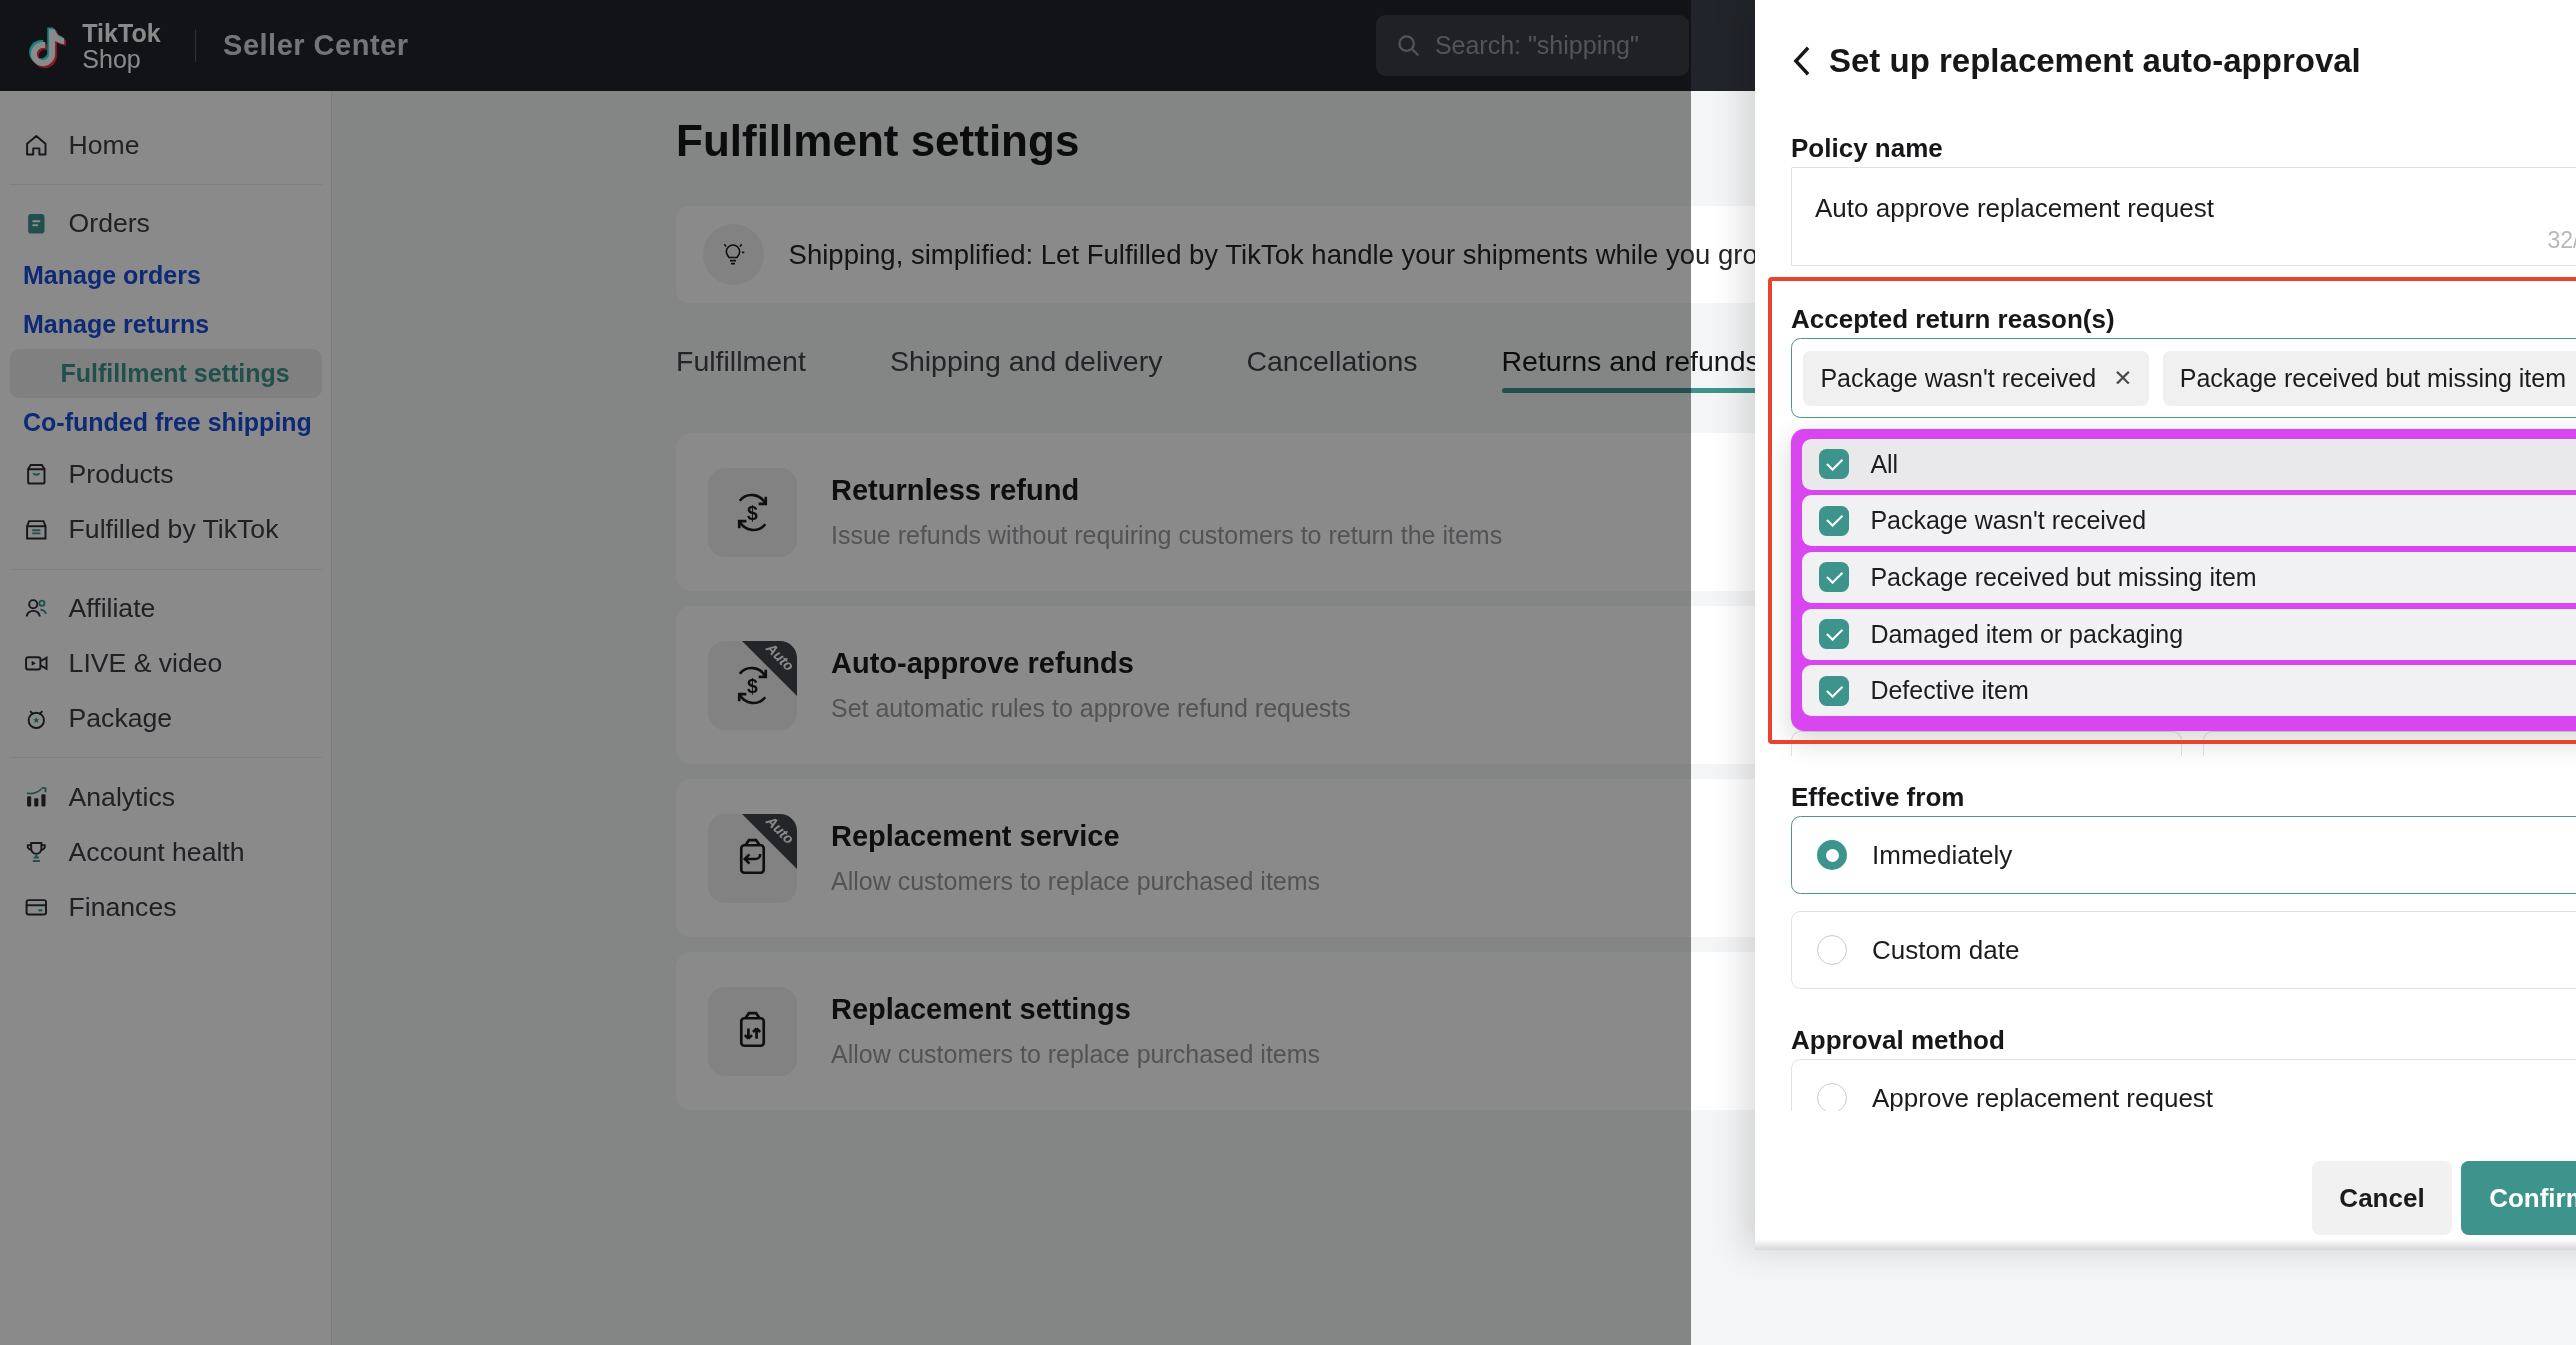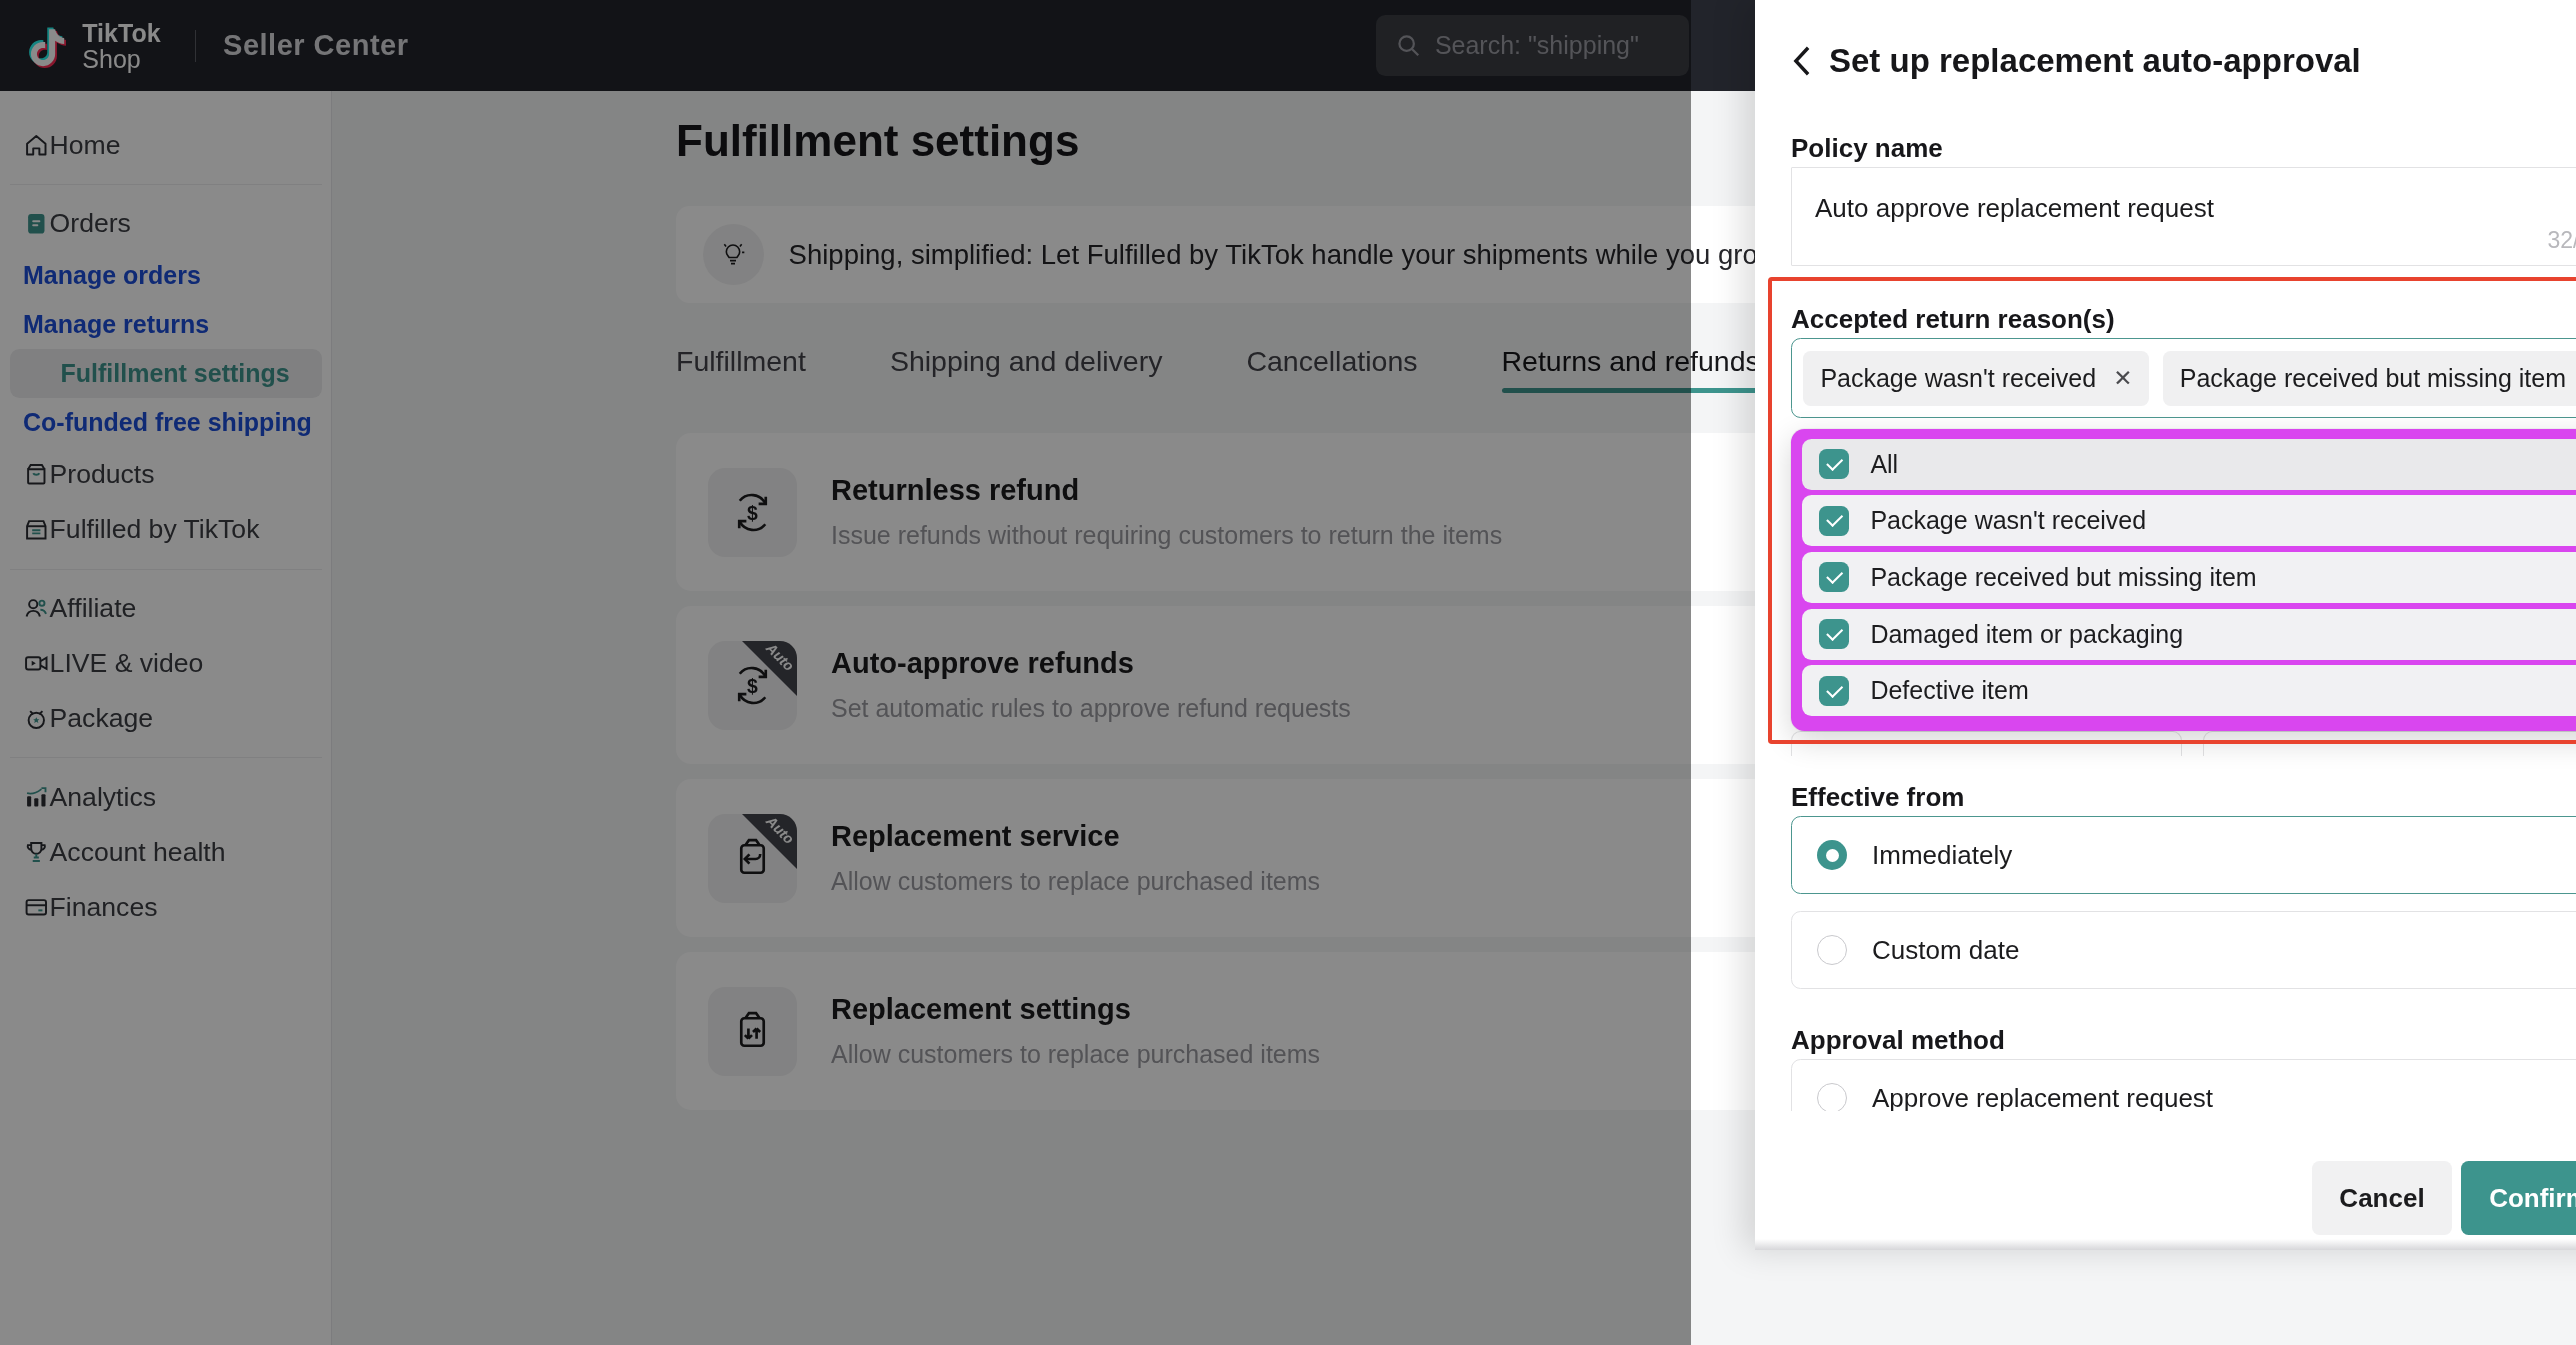--- a/index.html
+++ b/index.html
@@ -14,21 +14,21 @@
   .logo-text{color:#fff;font-weight:700;font-size:25px;line-height:26px;}
   .hdr-divider{width:1.9px;height:32px;background:#5a5c63;margin:0 26.6px 0 34px;}
   .product{color:#d8d9dd;font-size:29px;font-weight:700;letter-spacing:0.5px;}
   .search{position:absolute;left:1376px;top:15px;width:313px;height:61px;border-radius:9.5px;
           background:#3b3d44;display:flex;align-items:center;gap:13.3px;padding:0 19px;box-sizing:border-box;}
   .search span{color:#9b9ca3;font-size:25px;white-space:nowrap;}
 
   
   .side{position:absolute;top:91px;left:0;bottom:0;width:332px;background:#fff;
         border-right:0.9px solid #e6e6e9;z-index:5;padding-top:26.6px;box-sizing:border-box;}
-  .s-item{display:flex;align-items:center;height:55px;padding:0 0 0 23px;
+  .s-item{display:flex;align-items:center;gap:19px;height:55px;padding:0 0 0 23px;
           font-size:26.6px;color:#3c3e44;cursor:pointer;}
   .s-sub{height:49px;font-size:25px;color:#1d4ed8;font-weight:bold;}
   .s-sub.active{background:#ececee;border-radius:9.5px;margin:0 9.5px;padding-left:51px;
                 color:#3d948d;font-weight:700;}
   .s-div{height:0.9px;background:#ececee;margin:11.4px 9.5px;}
   .s-ic{width:26.6px;height:26.6px;flex:0 0 26.6px;}
 
   
   .main{position:absolute;left:332px;top:91px;right:0;bottom:0;padding:25px 0 0 344px;box-sizing:border-box;}
   .page-title{font-size:44px;font-weight:700;color:#17171a;margin:0 0 40px 0;}

